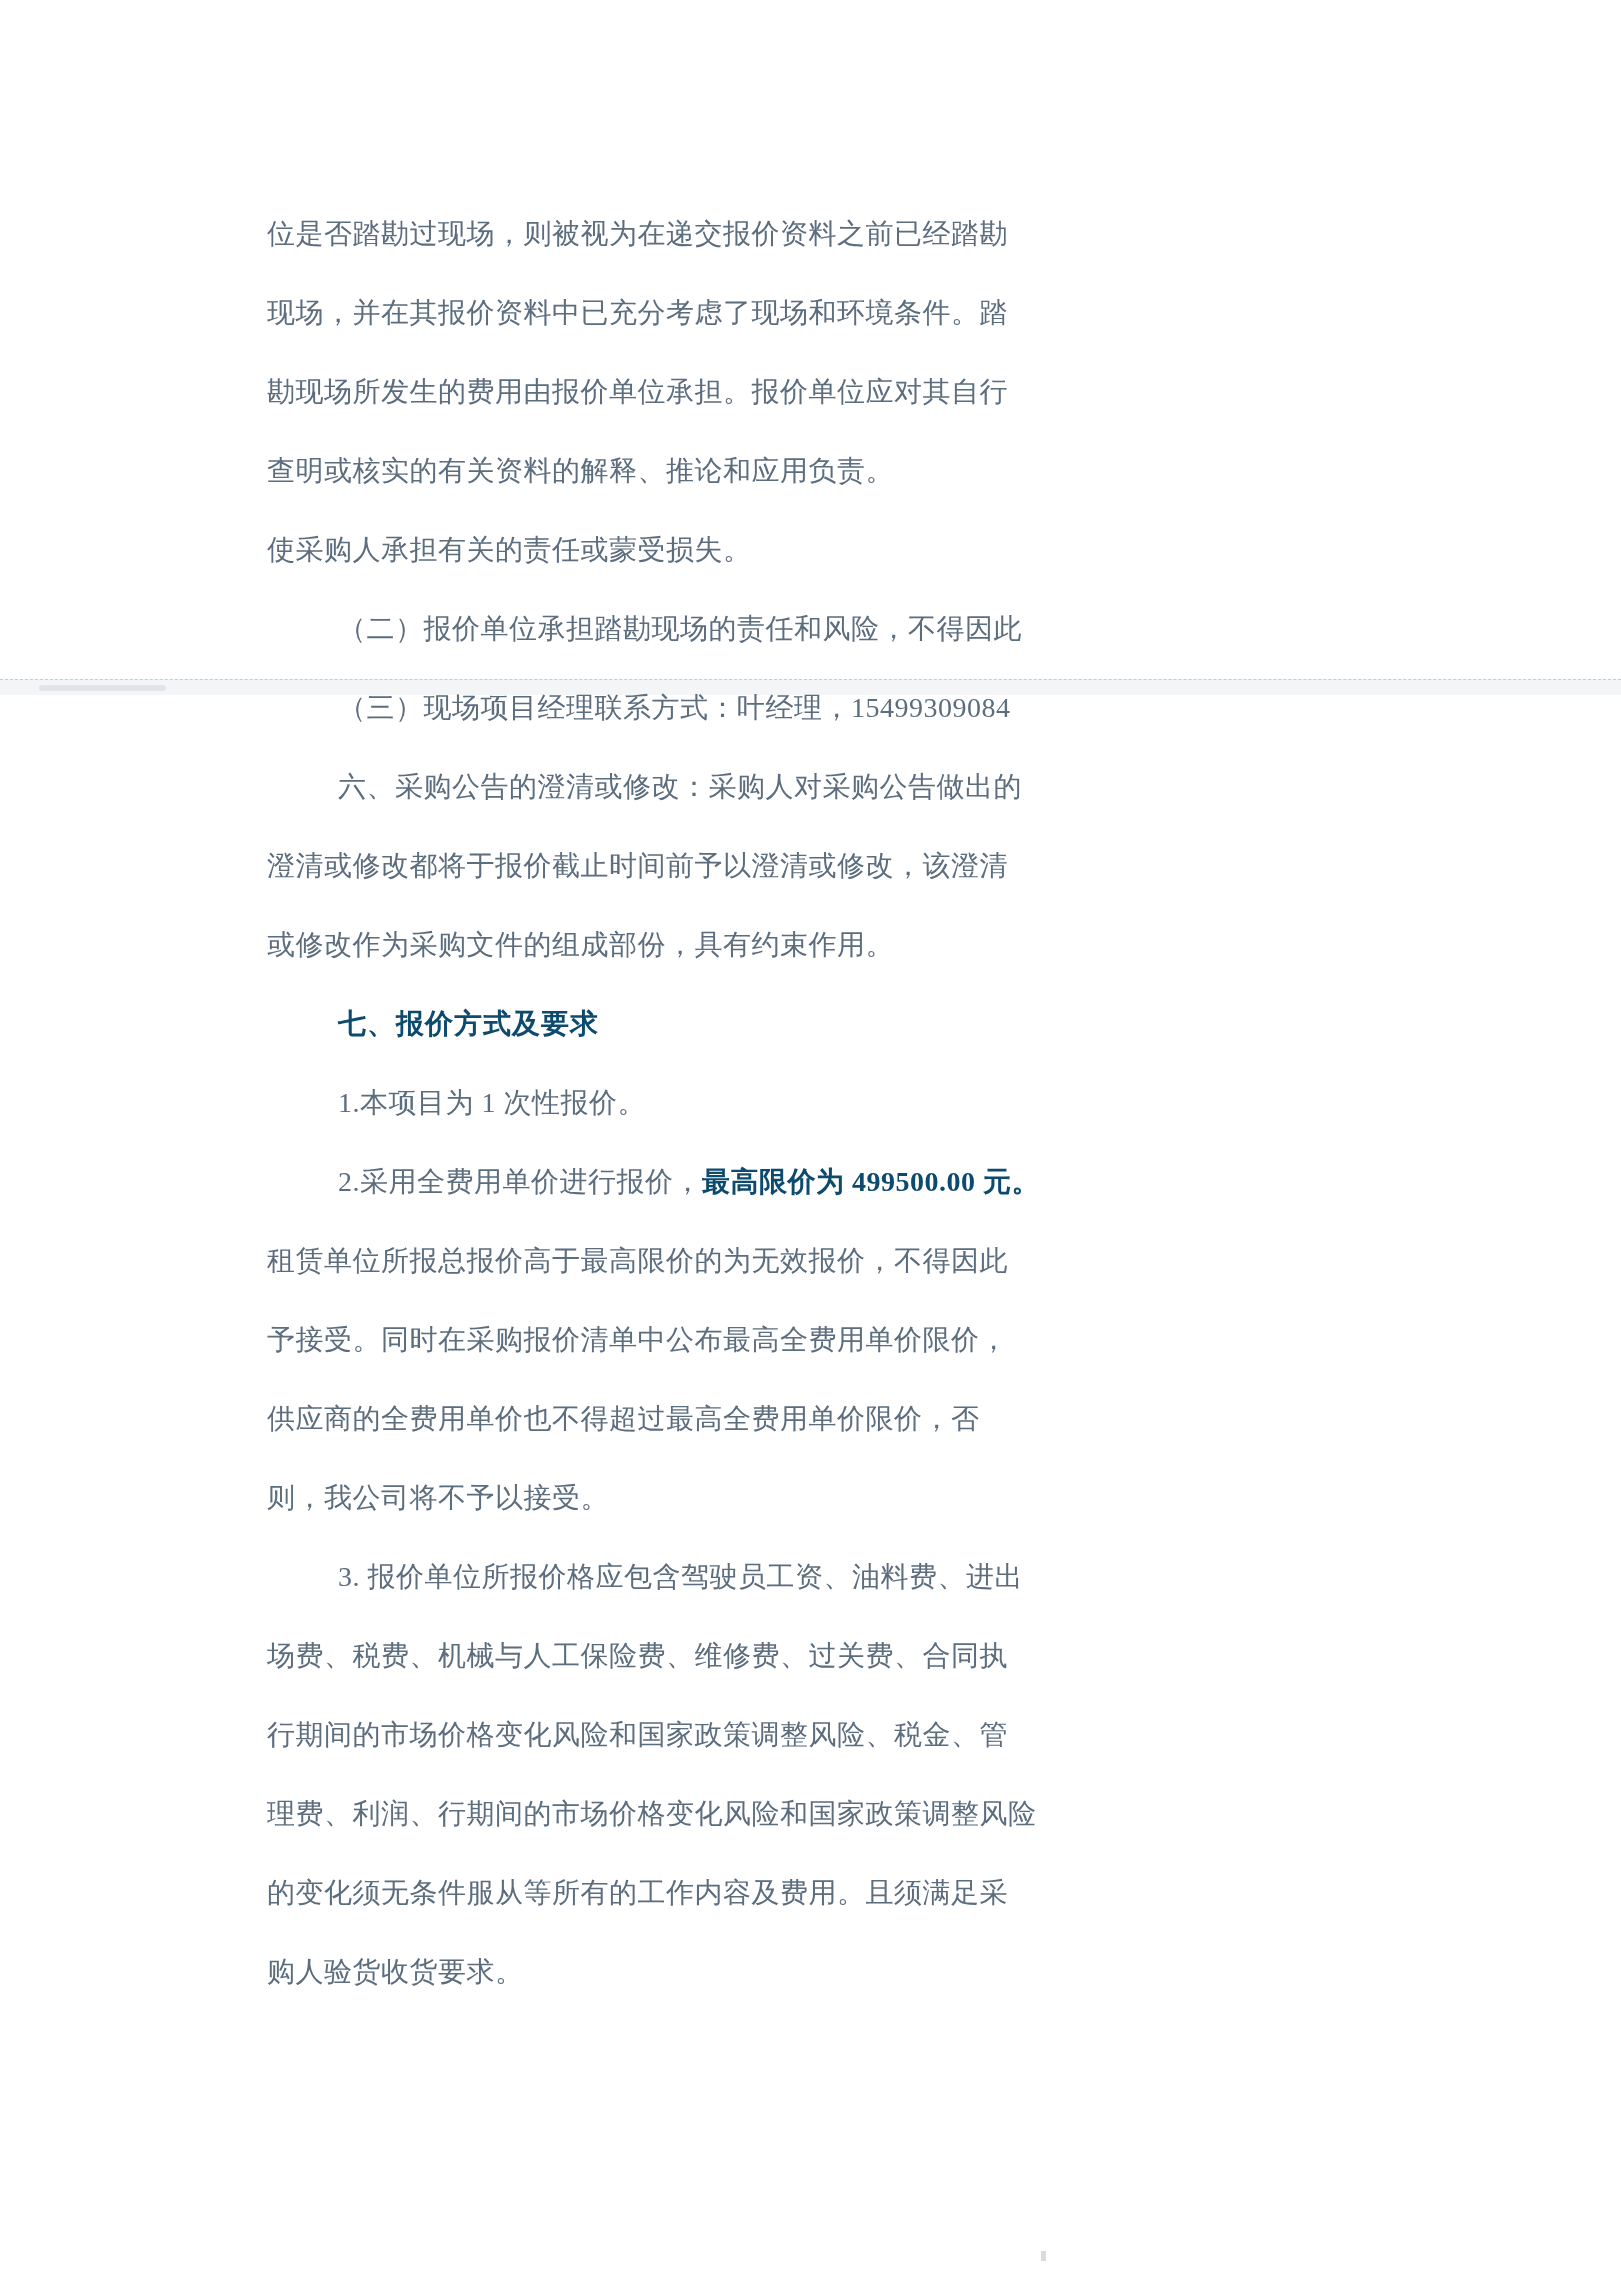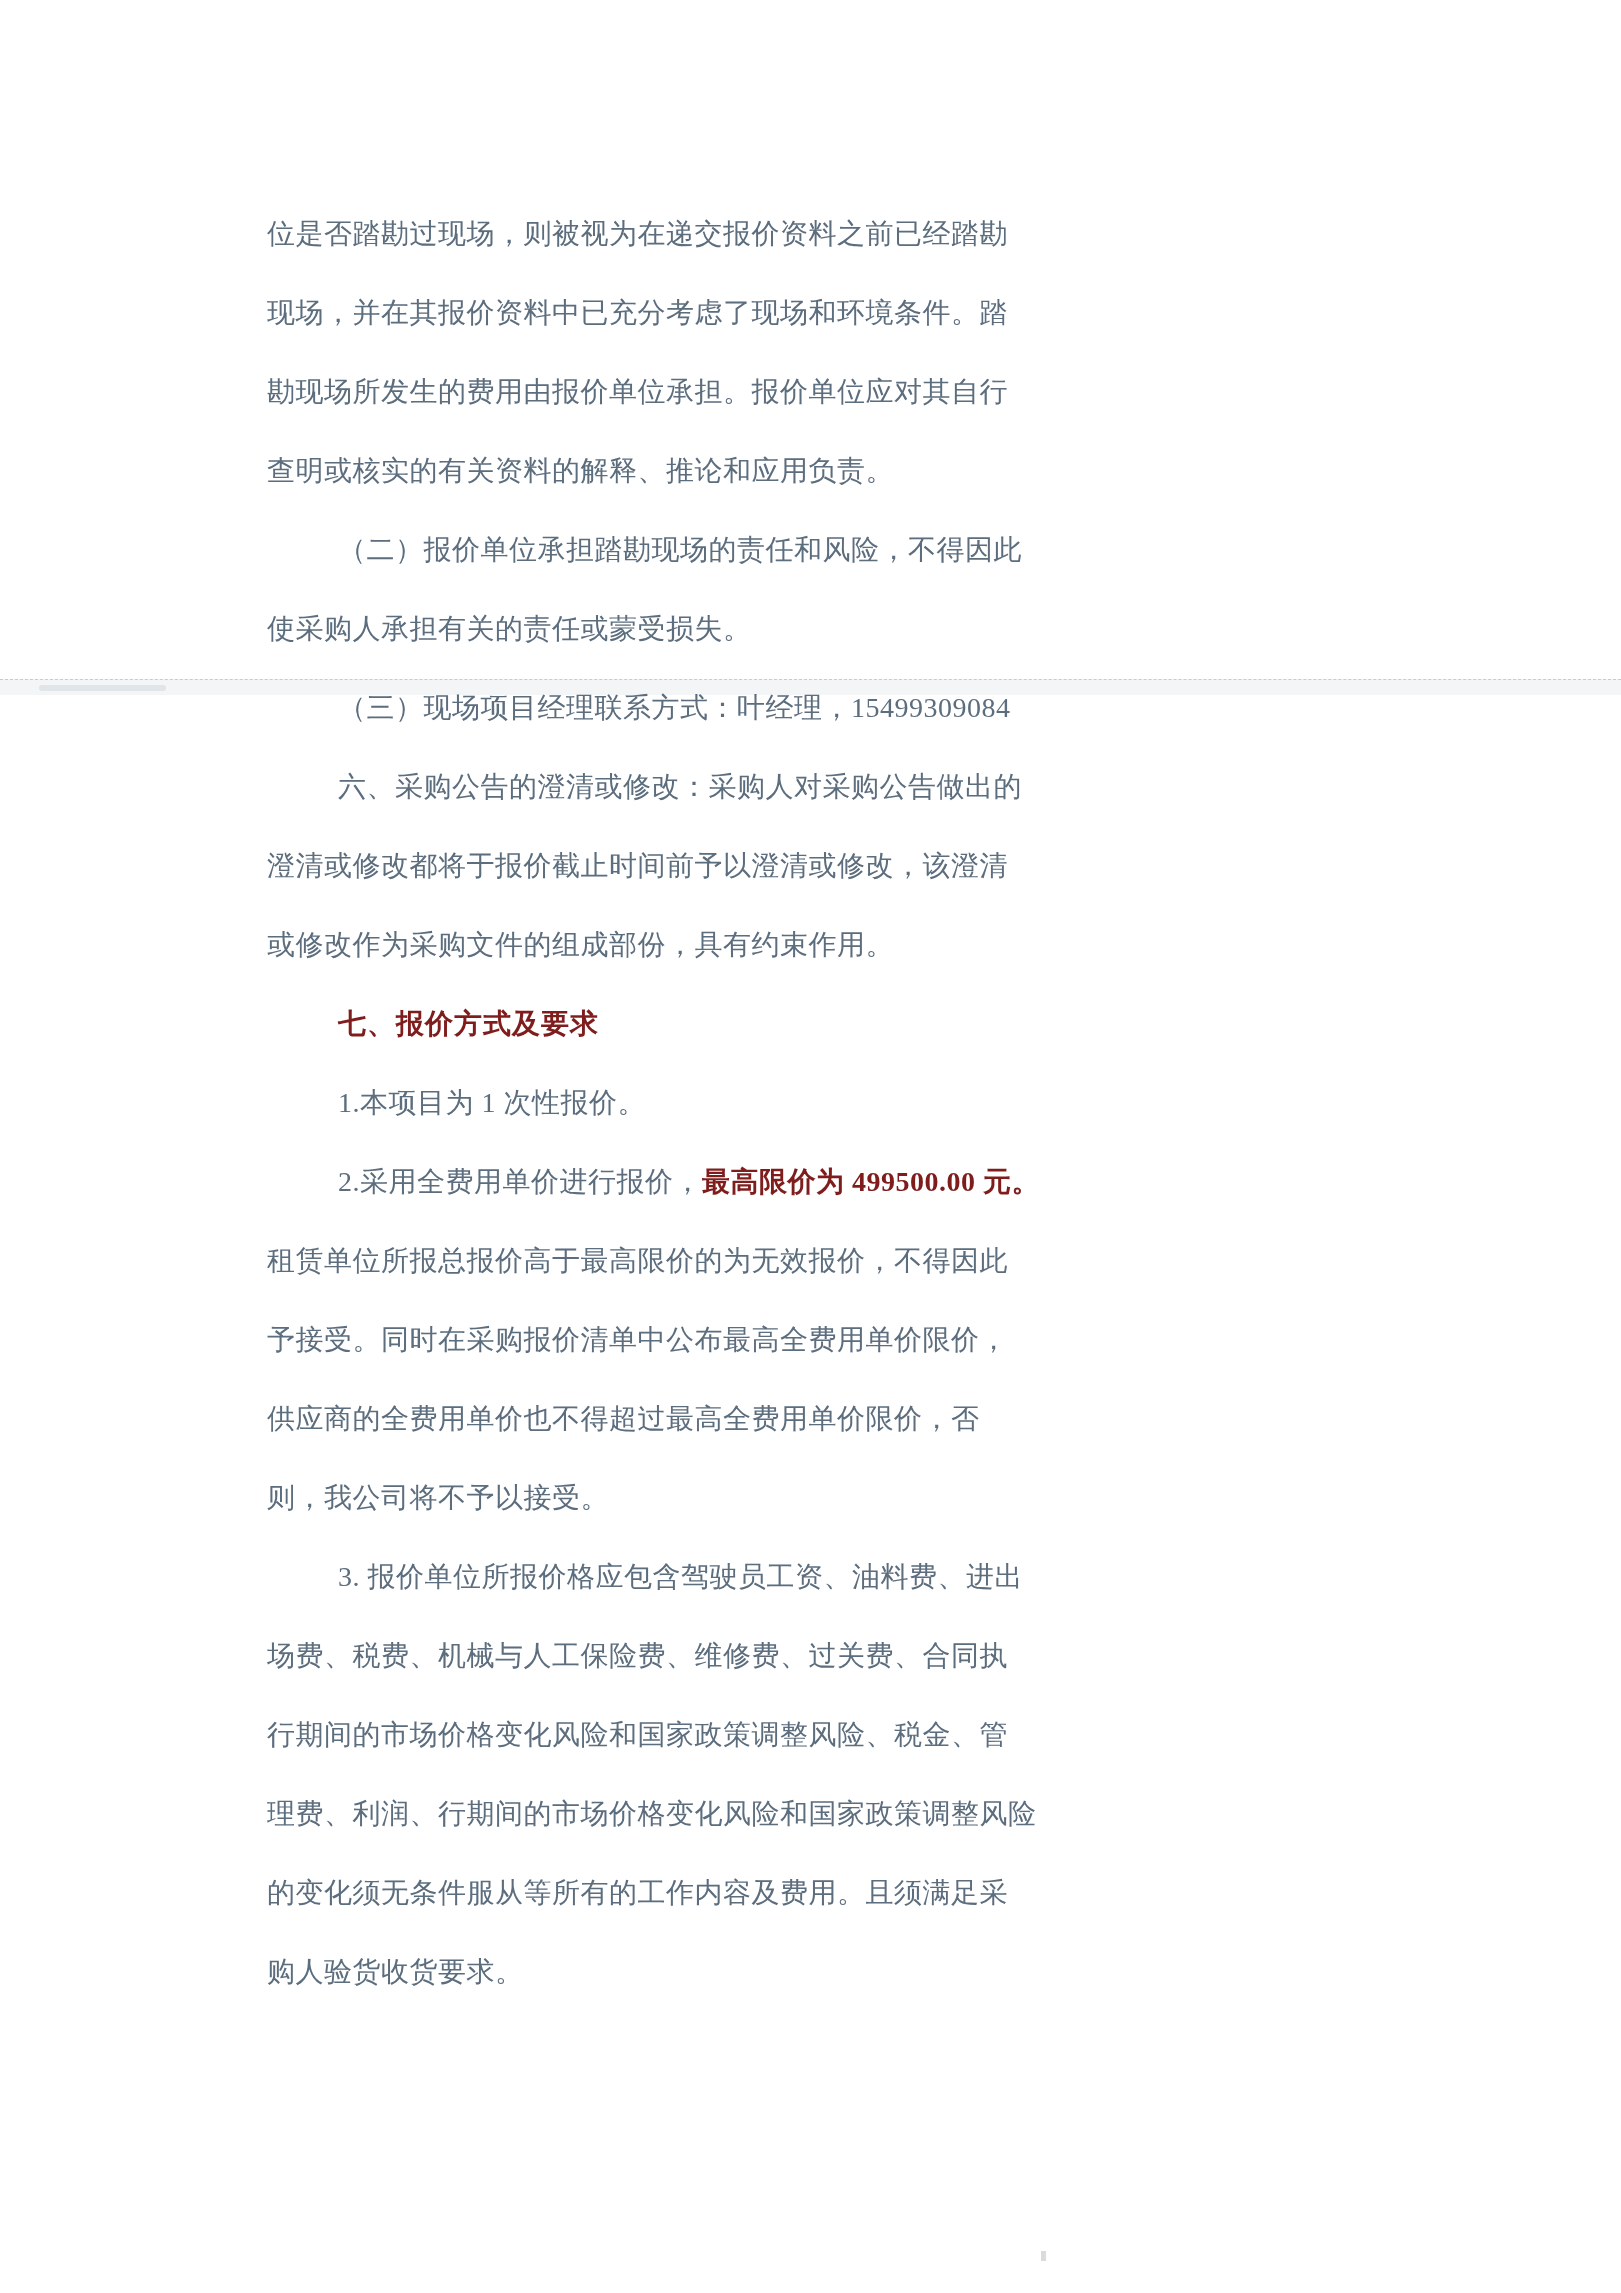--- a/index.html
+++ b/index.html
@@ -19,21 +19,21 @@
     color: #5c6d7e;
     font-size: 28px;
     letter-spacing: 0.5px;
   }
   .line {
     height: 79px;
     line-height: 79px;
     white-space: nowrap;
   }
   .line.indent { padding-left: 71px; }
-  .bold { font-weight: 700; color: #7f1d1d; }
+  .bold { font-weight: 700; color: #0c4a6e; }
   .heading { font-weight: 700; color: #46596b; letter-spacing: 1px; }
   
   .scan-band {
     position: absolute;
     left: 0;
     top: 679px;
     width: 1621px;
     height: 14.7px;
     background: #f3f5f6;
     border-top: 1px dashed #c3ccd2;
@@ -60,22 +60,22 @@
 <body>
 
 <div class="page">
   <div class="scan-band"></div>
   <div class="scan-smudge"></div>
   <div class="doc-text">
       <div class="line"><span>位是否踏勘过现场，则被视为在递交报价资料之前已经踏勘</span></div>
       <div class="line"><span>现场，并在其报价资料中已充分考虑了现场和环境条件。踏</span></div>
       <div class="line"><span>勘现场所发生的费用由报价单位承担。报价单位应对其自行</span></div>
       <div class="line"><span>查明或核实的有关资料的解释、推论和应用负责。</span></div>
+      <div class="line"><span>使采购人承担有关的责任或蒙受损失。</span></div>
       <div class="line indent"><span>（二）报价单位承担踏勘现场的责任和风险，不得因此</span></div>
-      <div class="line"><span>使采购人承担有关的责任或蒙受损失。</span></div>
       <div class="line indent"><span>（三）现场项目经理联系方式：叶经理，15499309084</span></div>
       <div class="line indent"><span>六、采购公告的澄清或修改：采购人对采购公告做出的</span></div>
       <div class="line"><span>澄清或修改都将于报价截止时间前予以澄清或修改，该澄清</span></div>
       <div class="line"><span>或修改作为采购文件的组成部份，具有约束作用。</span></div>
       <div class="line indent heading"><span class="bold">七、报价方式及要求</span></div>
       <div class="line indent"><span>1.本项目为 1 次性报价。</span></div>
       <div class="line indent"><span>2.采用全费用单价进行报价，</span><span class="bold">最高限价为 499500.00 元。</span></div>
       <div class="line"><span>租赁单位所报总报价高于最高限价的为无效报价，不得因此</span></div>
       <div class="line"><span>予接受。同时在采购报价清单中公布最高全费用单价限价，</span></div>
       <div class="line"><span>供应商的全费用单价也不得超过最高全费用单价限价，否</span></div>

